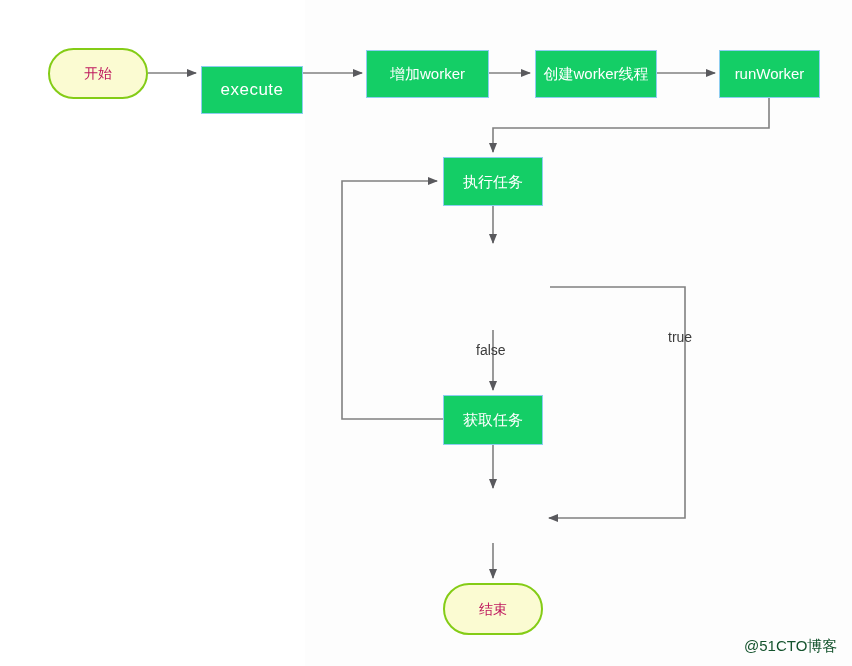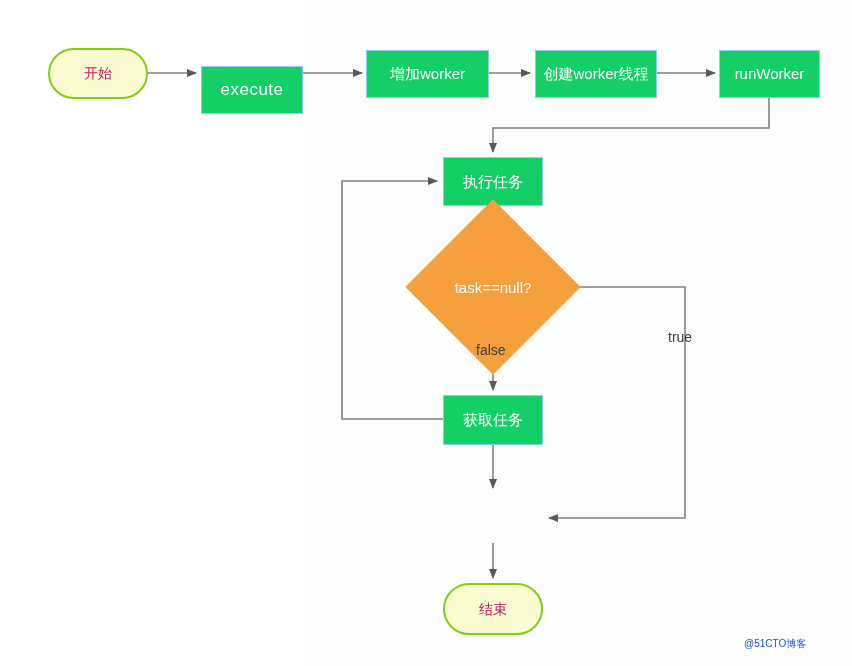--- a/index.html
+++ b/index.html
@@ -76,22 +76,22 @@
     white-space: nowrap;
   }
   .edge-label {
     position: absolute;
     color: #3c3c3c;
     font-size: 14px;
     white-space: nowrap;
   }
   .watermark {
     position: absolute;
-    color: #1d4ed8;
-    font-size: 10px;
+    color: #14532d;
+    font-size: 15px;
     white-space: nowrap;
   }
   .mono-ish { font-size: 17px; letter-spacing: 0.5px; margin-top: 16px; }
 </style>
 </head>
 <body>
 
 <div id="canvas">
 
   <div class="bg-panel"></div>
@@ -145,24 +145,20 @@
   </div>
 
   <div class="node node-process" style="left:535px; top:50px; width:122px; height:48px;">
     <span>创建worker线程</span>
   </div>
 
   <div class="node node-process" style="left:443px; top:157px; width:100px; height:49px;">
     <span>执行任务</span>
   </div>
 
-  <div class="node-decision" style="left:431px; top:225px; width:124px; height:124px;">
-    <span class="diamond-shape"></span>
-    <span class="diamond-label">task==null?</span>
-  </div>
 
   <div class="node node-process" style="left:443px; top:395px; width:100px; height:50px;">
     <span>获取任务</span>
   </div>
 
 
   <div class="node node-terminal" style="left:443px; top:583px; width:100px; height:52px;">
     <span>结束</span>
   </div>
 

